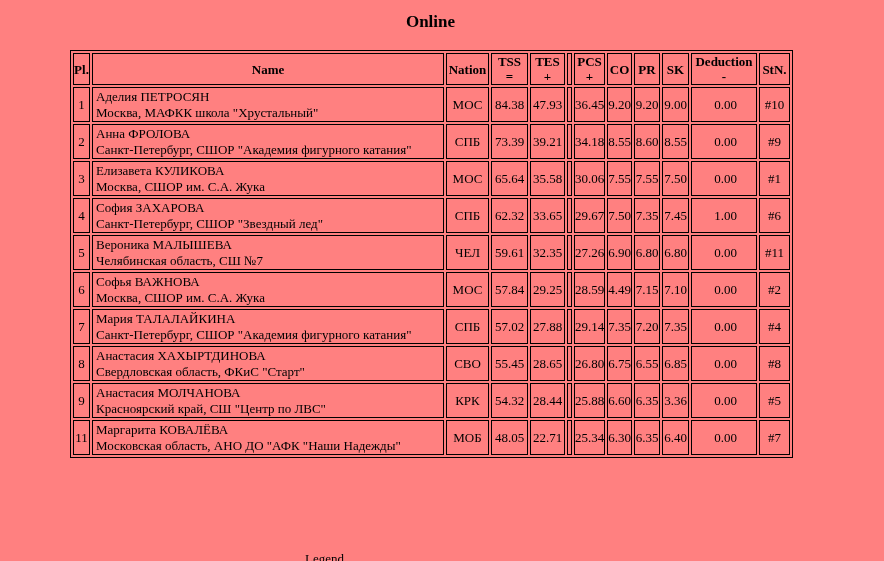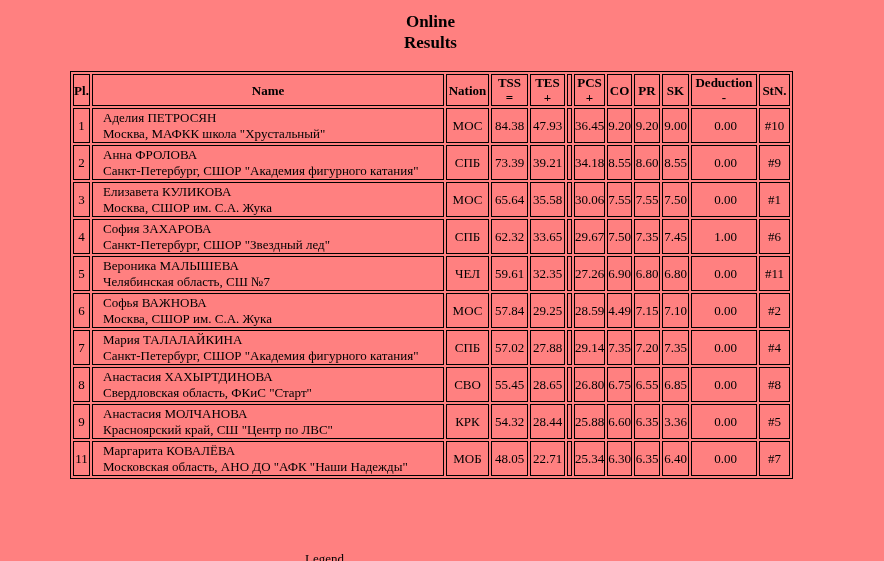--- a/index.html
+++ b/index.html
@@ -31,33 +31,32 @@
   col.c-sk{width:27px}
   col.c-ded{width:66px}
   col.c-stn{width:31px}
   th,td{
     border:1px solid #000;box-sizing:border-box;
     padding:0;overflow:hidden;
     font-size:13px;vertical-align:middle;text-align:center;
   }
   th{font-weight:bold;height:30px;line-height:15px}
   td{height:35px}
-  td.name{text-align:left;padding-left:10px;line-height:16px}
+  td.name{text-align:left;padding-left:3px;line-height:16px}
   td.ded{text-align:right;padding-right:19px}
   .legend{
     position:absolute;left:305px;top:551px;
     font-size:13px;
   }
 </style>
 </head>
 <body>
 
 <div class="title">
   <div>Online</div>
-  <div>Results</div>
 </div>
 
 <table class="results">
   <colgroup>
     <col class="c-pl">
       <col class="c-name">
       <col class="c-nation">
       <col class="c-tss">
       <col class="c-tes">
       <col class="c-sp">

